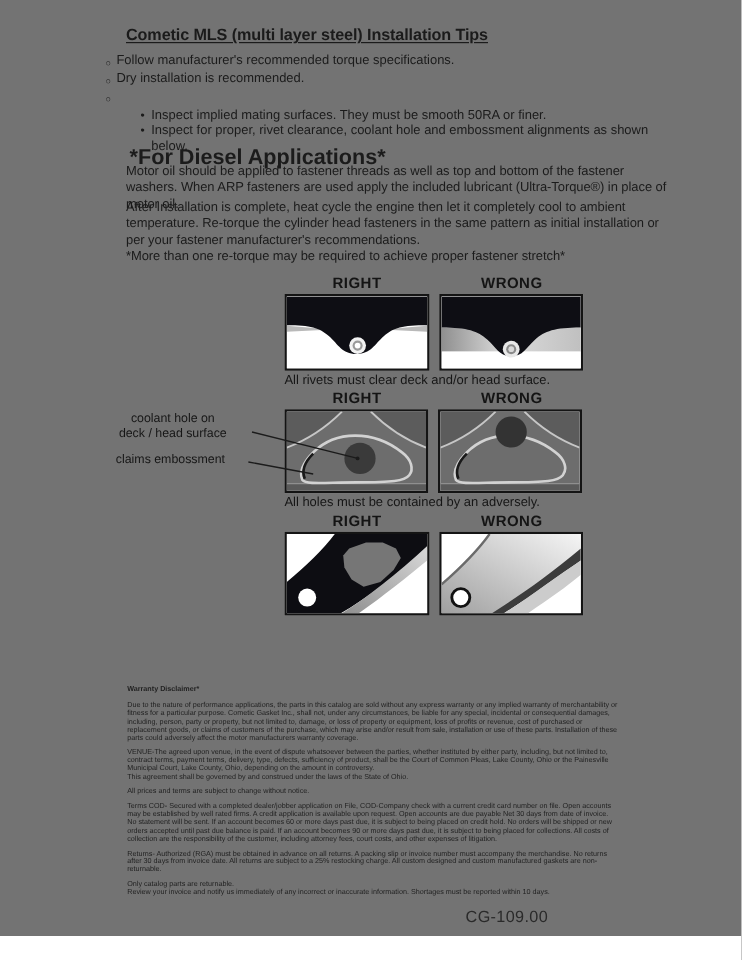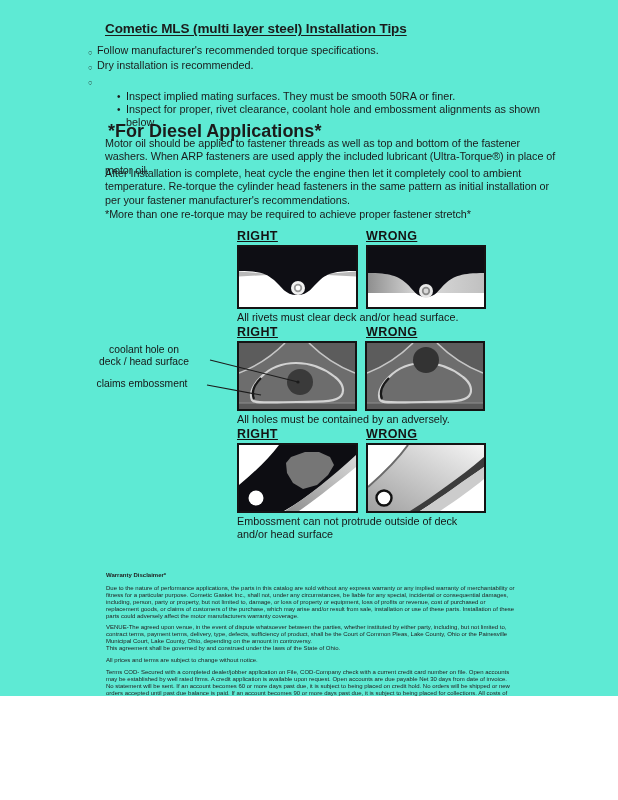--- a/index.html
+++ b/index.html
@@ -1,16 +1,16 @@
 <!DOCTYPE html>
 <html><head>
 <meta charset="utf-8">
 <style>
   html,body{margin:0;padding:0;background:#ffffff;}
-  .page{position:relative;width:618px;height:696px;background:#5eead4;
+  .page{position:relative;width:618px;height:780px;background:#737373;
         font-family:"Liberation Sans",sans-serif;color:#1b1b1b;overflow:hidden;}
 
   .title{position:absolute;left:105px;top:21px;margin:0;font-size:13.5px;font-weight:bold;
          letter-spacing:-0.1px;text-decoration:underline;text-underline-offset:2px;}
 
   .tips{position:absolute;left:88px;top:44px;width:470px;font-size:10.8px;line-height:13.2px;}
   .tip{display:flex;}
   .tip .marker{flex:none;width:9px;}
   .tip.l1 .marker{font-size:7.5px;padding-top:2px;}
   .tip.l2{padding-left:29px;}
@@ -20,21 +20,21 @@
   .dp{position:absolute;left:105px;margin:0;width:452px;font-size:10.8px;line-height:13.4px;letter-spacing:-0.05px;}
   #dp1{top:137px}
   #dp2{top:167px}
   #dp3{top:208px}
 
   .diag-row{position:absolute;left:237px;}
   #row1{top:229px}
   #row2{top:325px}
   #row3{top:427px}
   .dlabels{display:flex;gap:8px;margin-bottom:2px;}
-  .dlabel{width:121px;text-align:left;font-size:12.5px;font-weight:bold;letter-spacing:0.4px;color:#141414;text-decoration:underline;}
+  .dlabel{width:121px;text-align:center;font-size:12.5px;font-weight:bold;letter-spacing:0.4px;color:#141414;}
   .dboxes{display:flex;gap:8px;}
   .dbox{margin:0;border:2px solid #141414;background:#fff;line-height:0;}
   .dbox svg{display:block;}
   .dcaption{margin-top:2px;font-size:10.8px;line-height:12.5px;color:#161616;}
   #row3 .dcaption{max-width:252px;}
 
   .ann{position:absolute;font-size:10.3px;line-height:11.6px;text-align:center;color:#161616;}
   #ann-coolant{left:78px;top:344px;width:132px;}
   #ann-emboss{left:78px;top:378px;width:128px;}
   #leader-svg{position:absolute;left:204px;top:352px;z-index:5;pointer-events:none;}
@@ -199,21 +199,20 @@
           </defs>
           <rect width="116" height="66" fill="#ffffff"></rect>
           <path d="M40,0 H116 V28 C92,44 66,57 48,66 L0,66 L0,42 C16,28 30,14 40,0 Z" fill="url(#g3w)"></path>
           <path d="M40,0 C30,14 16,28 0,42" stroke="#6b6b6b" stroke-width="2" fill="none"></path>
           <path d="M116,12 C90,34 64,52 42,66 L52,66 C74,52 98,34 116,22 Z" fill="#3c3c3c"></path>
           <path d="M116,22 C98,34 74,52 52,66 L72,66 C90,54 104,44 116,34 Z" fill="#cccccc"></path>
           <circle cx="16" cy="53" r="7.5" fill="#ffffff" stroke="#111111" stroke-width="2.4"></circle>
         </svg>
       </figure>
     </div>
-    <div class="dcaption">Embossment can not protrude outside of deck and/or head surface</div>
   </div>
 
   <div class="warranty">
     <p class="wh">Warranty Disclaimer*</p>
     <p class="wp">Due to the nature of performance applications, the parts in this catalog are sold without any express warranty or any implied warranty of merchantability or fitness for a particular purpose.  Cometic Gasket Inc., shall not, under any circumstances, be liable for any special, incidental or consequential damages, including, person, party or property, but not limited to, damage, or loss of property or equipment, loss of profits or revenue, cost of purchased or replacement goods, or claims of customers of the purchase, which may arise and/or result from sale, installation or use of these parts.  Installation of these parts could adversely affect the motor manufacturers warranty coverage.</p>
     <p class="wp tight">VENUE-The agreed upon venue, in the event of dispute whatsoever between the parties, whether instituted by either party, including, but not limited to, contract terms, payment terms, delivery, type, defects, sufficiency of product, shall be the Court of Common Pleas, Lake County, Ohio or the Painesville Municipal Court, Lake County, Ohio, depending on the amount in controversy.</p>
     <p class="wp">This agreement shall be governed by and construed under the laws of the State of Ohio.</p>
     <p class="wp">All prices and terms are subject to change without notice.</p>
     <p class="wp">Terms COD- Secured with a completed dealer/jobber application on File, COD-Company check with a current credit card number on file.  Open accounts may be established by well rated firms.  A credit application is available upon request.  Open accounts are due payable Net 30 days from date of invoice.  No statement will be sent.  If an account becomes 60 or more days past due, it is subject to being placed on credit hold.  No orders will be shipped or new orders accepted until past due balance is paid.  If an account becomes 90 or more days past due, it is subject to being placed for collections.  All costs of collection are the responsibility of the customer, including attorney fees, court costs, and other expenses of litigation.</p>
     <p class="wp">Returns- Authorized (RGA) must be obtained in advance on all returns.  A packing slip or invoice number must accompany the merchandise.  No returns after 30 days from invoice date.  All returns are subject to a 25% restocking charge.  All custom designed and custom manufactured gaskets are non-returnable.</p>

